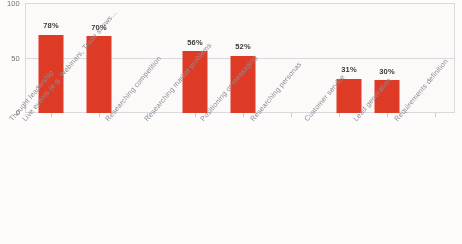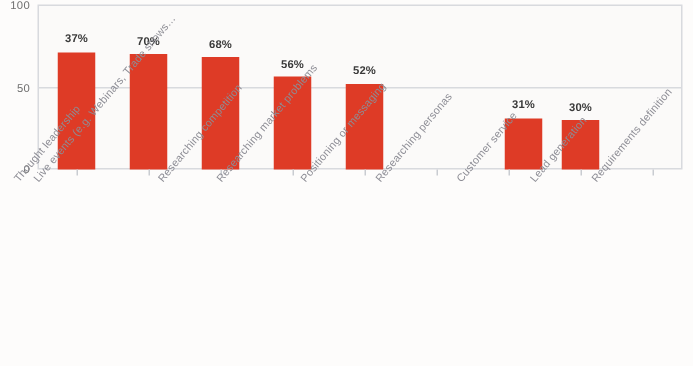--- a/index.html
+++ b/index.html
@@ -140,33 +140,29 @@
     <span class="y-tick-label" style="top:109px;">0</span>
   </div>
 
   <div id="plot-area">
     <div class="gridline" style="top:54px;"></div>
   </div>
 
   <div id="bars-layer">
 
     <div class="bar-slot" style="left:2px;">
-      <span class="bar-value" style="bottom:83.1px;">37%</span>
+      <span class="bar-value" style="bottom:83.1px;">78%</span>
       <div class="bar" style="height:78.1px;"></div>
     </div>
 
     <div class="bar-slot" style="left:50px;">
       <span class="bar-value" style="bottom:82px;">70%</span>
       <div class="bar" style="height:77px;"></div>
     </div>
 
-    <div class="bar-slot" style="left:98px;">
-      <span class="bar-value" style="bottom:79.8px;">68%</span>
-      <div class="bar" style="height:74.8px;"></div>
-    </div>
 
     <div class="bar-slot" style="left:146px;">
       <span class="bar-value" style="bottom:66.6px;">56%</span>
       <div class="bar" style="height:61.6px;"></div>
     </div>
 
     <div class="bar-slot" style="left:194px;margin-top:36px;">
       <span class="bar-value" style="bottom:62.2px;">52%</span>
       <div class="bar" style="height:57.2px;"></div>
     </div>

